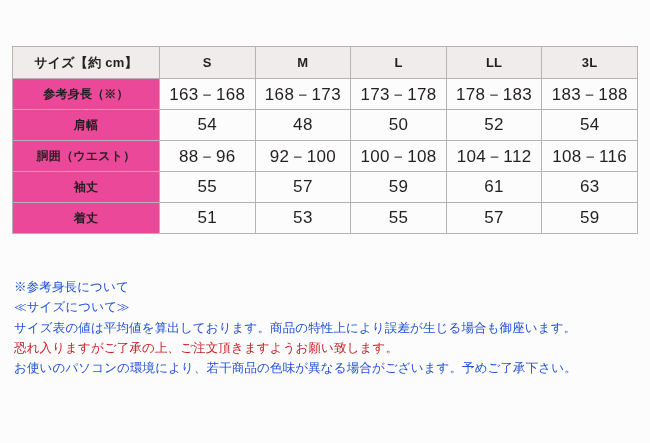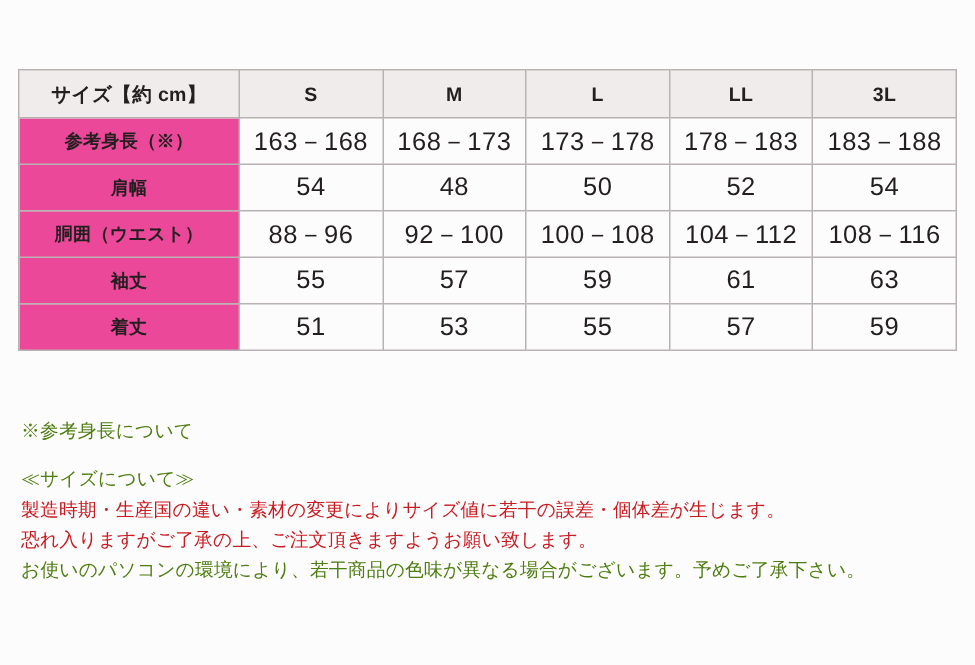--- a/index.html
+++ b/index.html
@@ -72,24 +72,23 @@
     white-space: nowrap;
     letter-spacing: 0.01em;
   }
   .note-line.indent {
     padding-left: 8px;
   }
   .red {
     color: #c81a21;
   }
   .blk {
-    color: #4d7c0f;
+    color: #1d4ed8;
   }
   .note-block-2 {
-    margin-top: 12px;
   }
 </style>
 </head>
 <body>
 
 <div class="page">
 
   <div class="table-wrap">
     <table class="size-table">
       <thead>
@@ -145,19 +144,19 @@
         </tr>
       </tbody>
     </table>
   </div>
 
   <div class="notes">
     <div class="note-line blk">※参考身長について</div>
 
     <div class="note-block-2">
       <div class="note-line blk">≪サイズについて≫</div>
-      <div class="note-line red">製造時期・生産国の違い・素材の変更によりサイズ値に若干の誤差・個体差が生じます。</div>
+      <div class="note-line blk">サイズ表の値は平均値を算出しております。商品の特性上により誤差が生じる場合も御座います。</div>
       <div class="note-line red">恐れ入りますがご了承の上、ご注文頂きますようお願い致します。</div>
       <div class="note-line blk">お使いのパソコンの環境により、若干商品の色味が異なる場合がございます。予めご了承下さい。</div>
     </div>
   </div>
 
 </div>
 
 </body></html>

